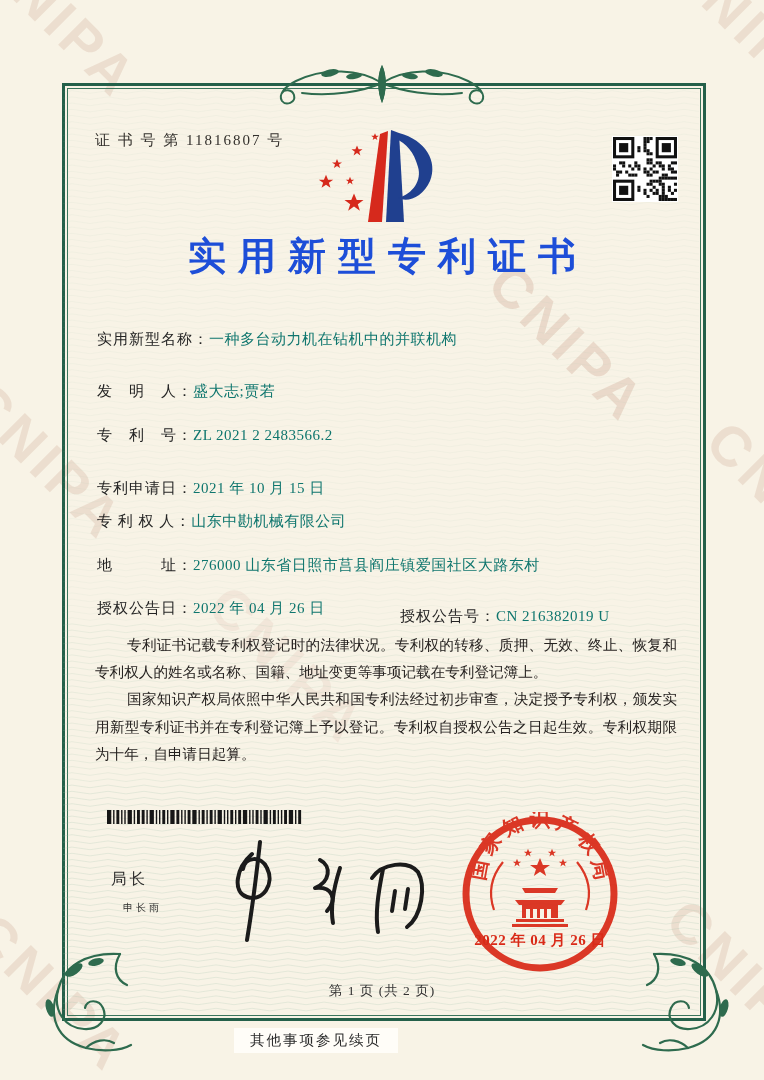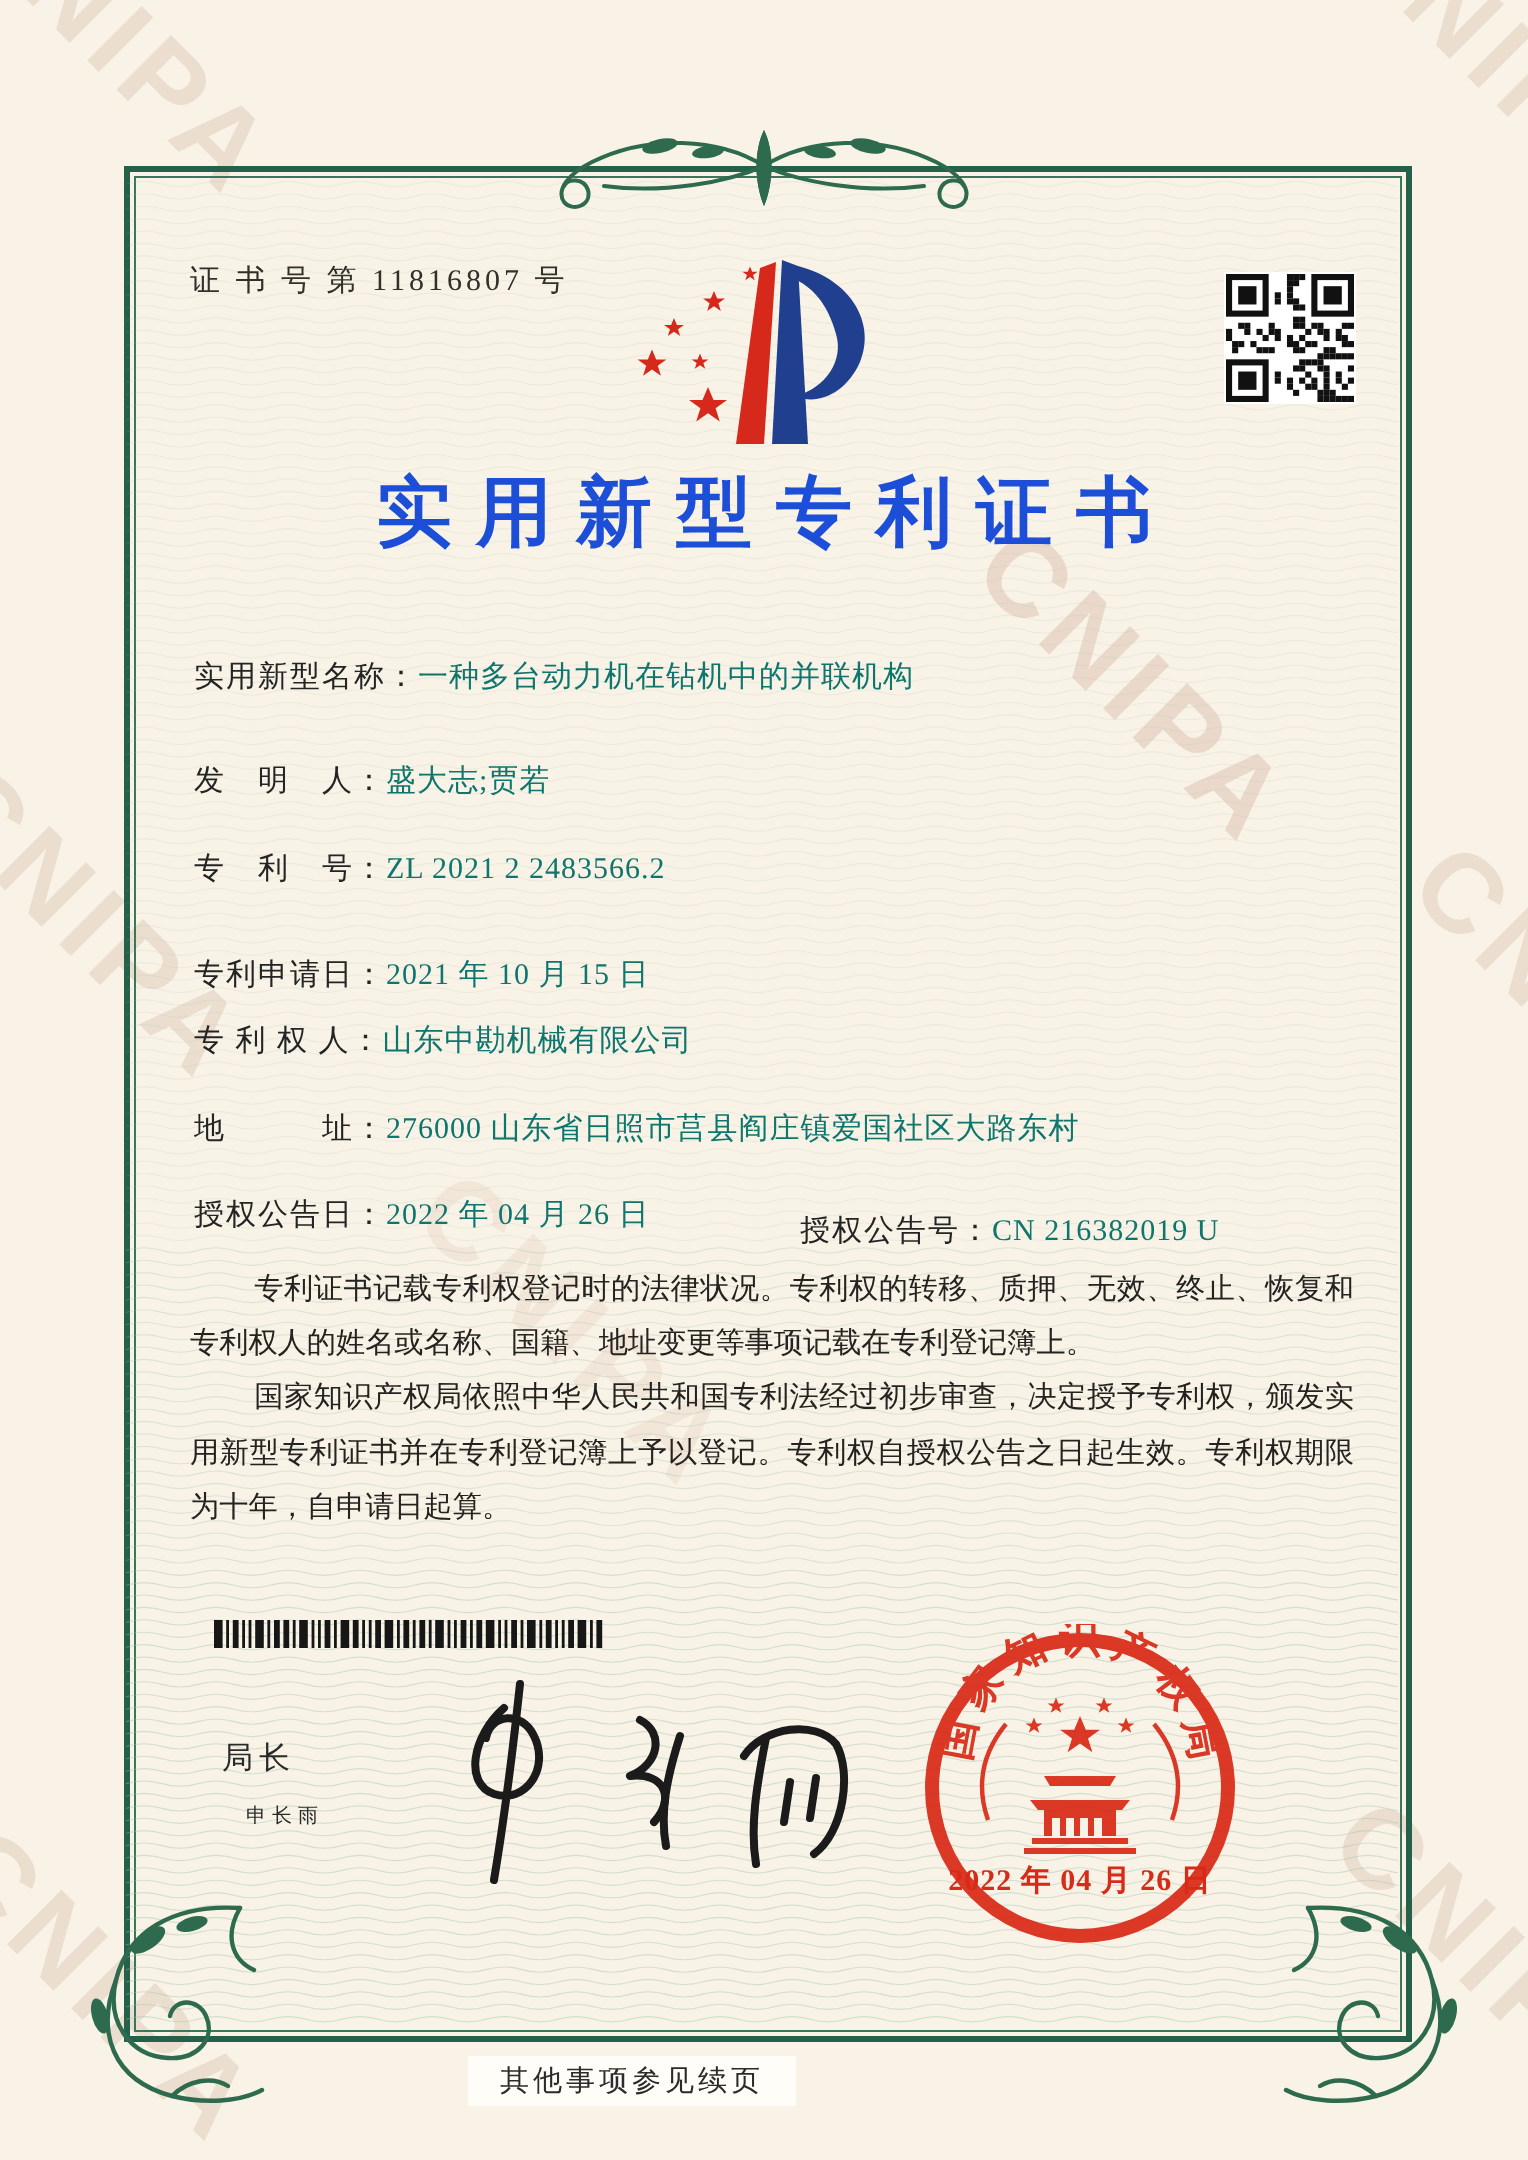--- a/index.html
+++ b/index.html
@@ -498,15 +498,16 @@
           <rect x="89" y="97" width="4" height="9"></rect>
       </g>
       <rect x="58" y="107" width="48" height="3"></rect>
       <rect x="54" y="112" width="56" height="3"></rect>
       <path d="M36 98 Q27 72 45 50" stroke="#d92a18" stroke-width="2.2" fill="none"></path>
       <path d="M128 98 Q137 72 119 50" stroke="#d92a18" stroke-width="2.2" fill="none"></path>
     </g>
   </svg>
   <div class="seal-date">2022 年 04 月 26 日</div>
 
+  <div class="page-no">第 1 页 (共 2 页)</div>
   <div class="cont-note"><span>其他事项参见续页</span></div>
 
 </div>
 
 </body></html>

